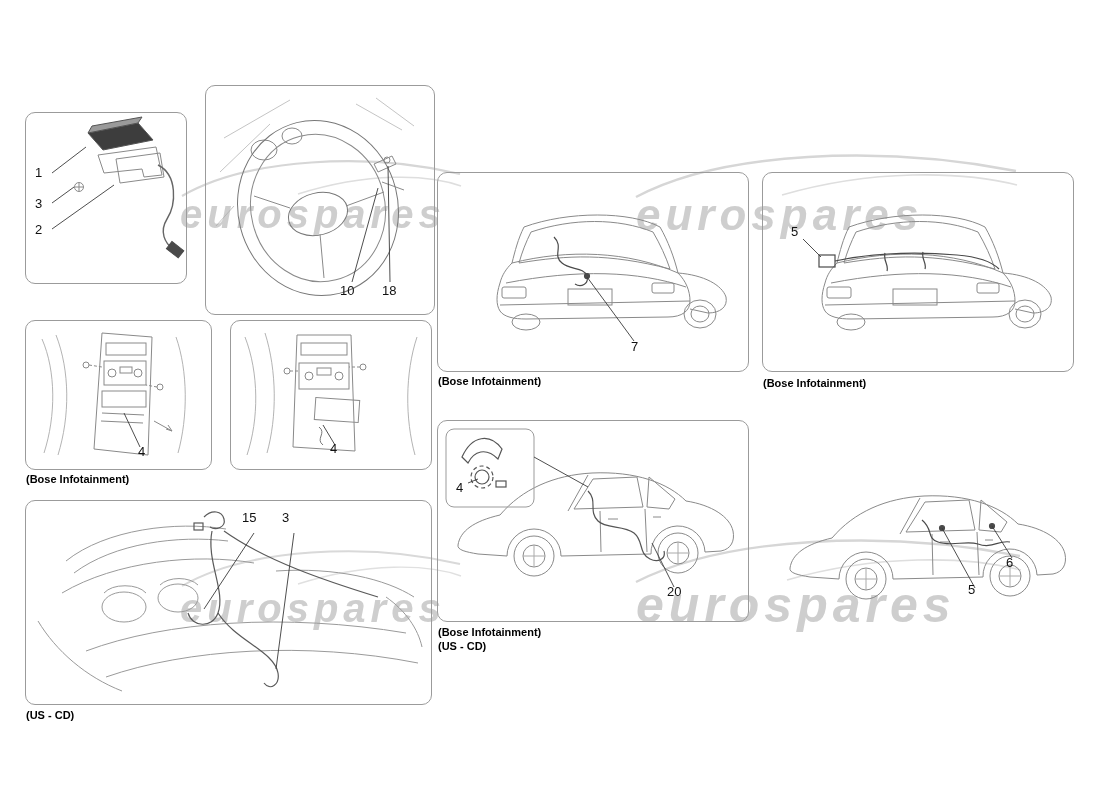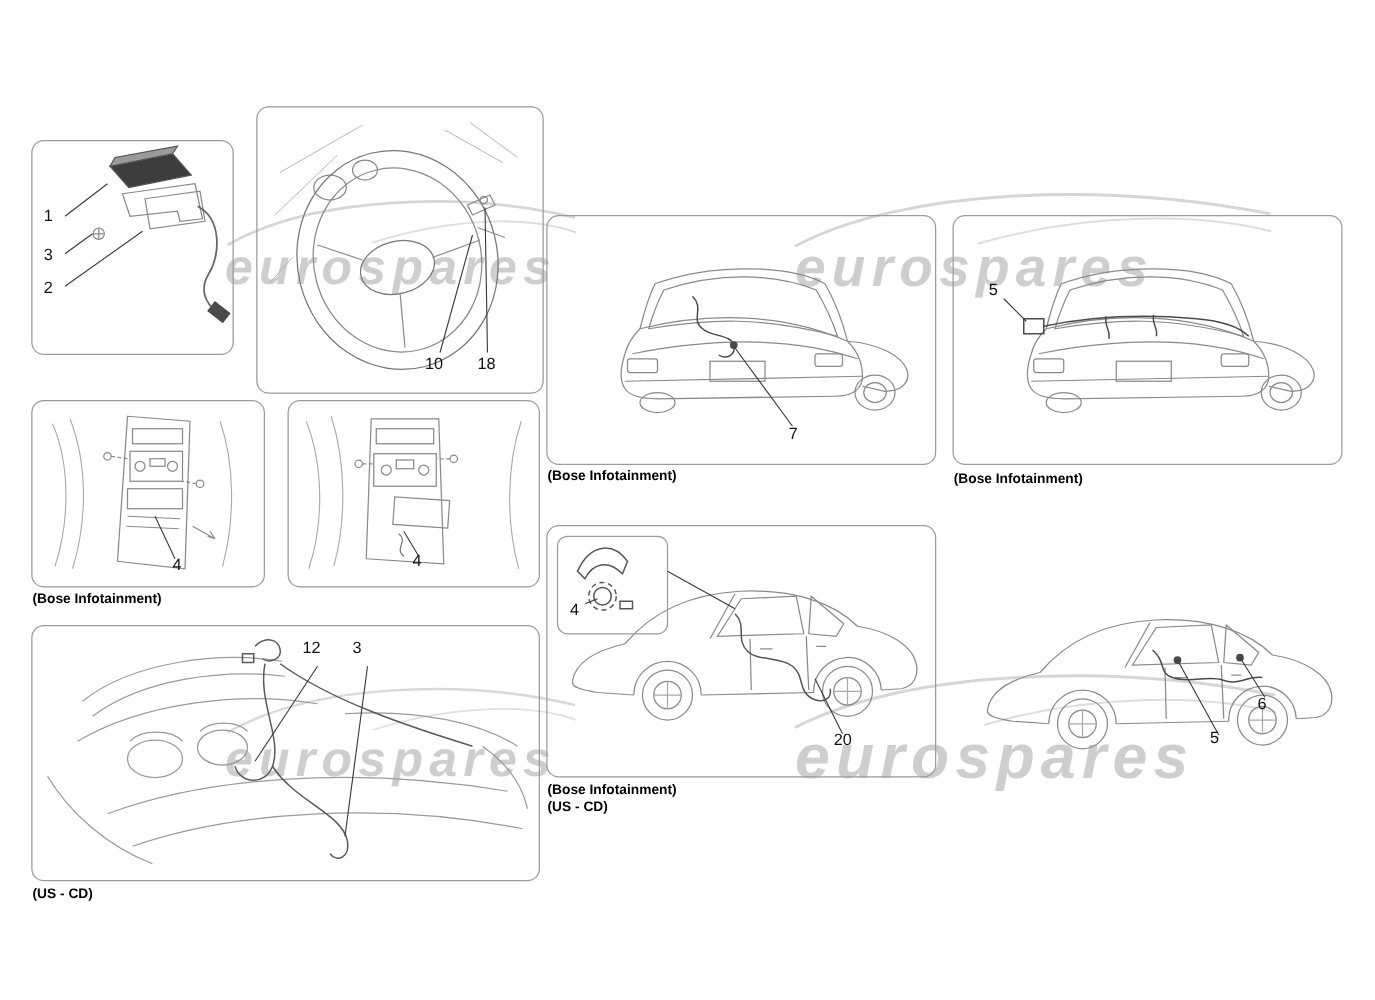--- a/index.html
+++ b/index.html
@@ -175,21 +175,21 @@
         <rect x="168" y="22" width="9" height="7"></rect>
         <path d="M186,30 C180,60 200,90 192,112 C186,128 166,126 162,112"></path>
         <path d="M192,112 C210,140 248,150 252,172 C254,184 244,190 238,182"></path>
         <path d="M198,30 C240,60 300,80 352,96"></path>
       </g>
       <g stroke="#3a3a3a" stroke-width="0.9" fill="none">
         <path d="M228,32 L178,108"></path>
         <path d="M268,32 L250,168"></path>
       </g>
     </svg>
-    <span class="callout" style="left:216px;top:10px;">12</span>
+    <span class="callout" style="left:216px;top:10px;">15</span>
     <span class="callout" style="left:256px;top:10px;">3</span>
     <div class="caption" style="top:calc(100% + 5px);">(US - CD)</div>
   </div>
 
   <div class="panel" style="left:437px;top:172px;width:310px;height:198px;">
     <svg width="310" height="198" viewBox="0 0 310 198">
       <g fill="none" stroke="#8a8a8a" stroke-width="1">
         <path d="M86,54 C130,38 192,38 222,54"></path>
         <path d="M93,59 C135,45 180,45 215,59 C222,71 228,84 232,96 C170,80 130,82 81,90 C84,79 88,69 93,59 Z"></path>
         <path d="M86,54 C80,66 77,78 74,90"></path>

